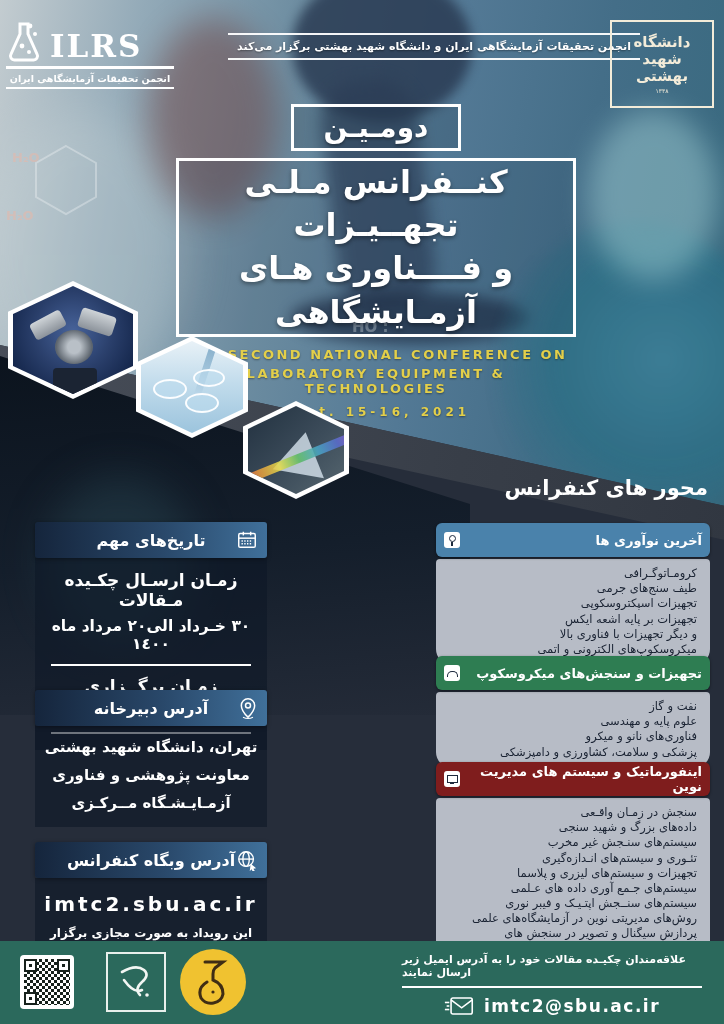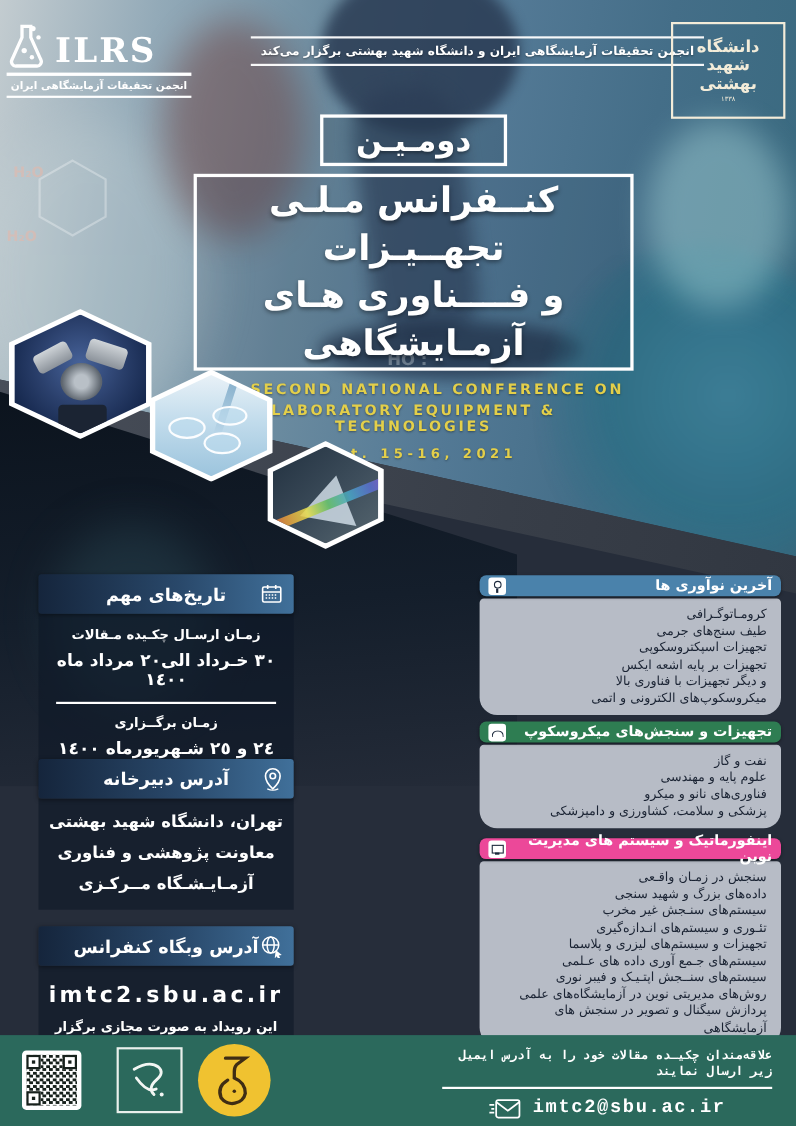--- a/index.html
+++ b/index.html
@@ -79,34 +79,34 @@
     background:linear-gradient(90deg,#e0404a,#e89b3c,#e8dc4a,#58b85e,#4aa8c8,#5a6ed0,#9a5ac8);}
 
   
   .lcard{position:absolute;left:35px;width:232px;}
   .lcard-header{position:relative;height:36px;border-radius:3px;display:flex;align-items:center;justify-content:center;
     background:linear-gradient(90deg,#15253c 0%,#29486a 55%,#40709a 100%);box-shadow:0 1px 4px rgba(0,0,0,.4);}
   .lcard-title{direction:rtl;color:#fff;font-size:16px;font-weight:bold;}
   .lcard-icon{position:absolute;right:9px;top:50%;transform:translateY(-50%);display:flex;}
   .lcard-body{background:rgba(14,24,39,.6);padding:12px 8px 6px;}
   .d-label,.d-value{direction:rtl;text-align:center;color:#fff;font-weight:bold;}
-  .d-label{font-size:12px;}
+  .d-label{font-size:17px;}
   .d-value{font-size:15.5px;margin-top:7px;}
   .d-sep{width:200px;height:2px;background:#fff;margin:11px auto 10px;}
   .addr-line{direction:rtl;text-align:center;color:#fff;font-weight:bold;font-size:15px;line-height:1.85;}
   .web-url{direction:ltr;text-align:center;color:#fff;font-weight:bold;font-size:20px;letter-spacing:3px;padding-top:4px;cursor:pointer;}
   .web-note{direction:rtl;text-align:center;color:#fff;font-weight:bold;font-size:12px;margin-top:10px;padding-bottom:6px;}
   .card-dates{top:522px;}
   .card-addr{top:690px;}
   .card-web{top:842px;}
 
   
   .topics-title{position:absolute;right:16px;top:476px;direction:rtl;color:#fff;font-size:21px;font-weight:bold;}
   .tcard{position:absolute;right:14px;width:274px;}
-  .tcard-header{position:relative;height:19px;border-radius:6px;display:flex;align-items:center;padding:0 8px;gap:6px;
+  .tcard-header{position:relative;height:34px;border-radius:6px;display:flex;align-items:center;padding:0 8px;gap:6px;
     box-shadow:0 1px 3px rgba(0,0,0,.45);}
   .ticon{width:16px;height:16px;background:#fff;border-radius:3px;position:relative;flex:0 0 auto;}
   .ticon::after{content:"";position:absolute;}
   .t0 .ticon::after{left:5px;top:3px;width:5px;height:5px;border:1.6px solid #1d2a3d;border-radius:50%;}
   .t0 .ticon::before{content:"";position:absolute;left:7px;top:10px;width:2px;height:4px;background:#1d2a3d;}
   .t1 .ticon::after{left:3px;top:6px;width:9px;height:5px;border:1.6px solid #1d2a3d;border-radius:5px 5px 0 0;border-bottom:none;}
   .t2 .ticon::after{left:3px;top:4px;width:9px;height:6px;border:1.6px solid #1d2a3d;}
   .t2 .ticon::before{content:"";position:absolute;left:6px;top:11px;width:4px;height:2px;background:#1d2a3d;}
   .tcard-title{direction:rtl;color:#fff;font-size:13px;font-weight:bold;flex:1;text-align:right;}
   .tcard-body{margin-top:2px;background:#b7bcc6;border-radius:4px 4px 16px 16px;padding:7px 13px 8px;}
@@ -118,21 +118,21 @@
   .qr{position:absolute;left:20px;top:14px;width:54px;height:54px;background:#fff;border-radius:4px;padding:4px;}
   .qr-grid{width:100%;height:100%;position:relative;
     background:repeating-conic-gradient(#17211c 0% 25%,#fff 0% 50%) 0 0/6px 6px;}
   .qr-eye{position:absolute;width:13px;height:13px;border:2.5px solid #17211c;background:#fff;}
   .qr-eye.e1{left:0;top:0;} .qr-eye.e2{right:0;top:0;} .qr-eye.e3{left:0;bottom:0;}
   .qr-eye::after{content:"";position:absolute;left:2.5px;top:2.5px;width:3px;height:3px;background:#17211c;}
   .logo-square{position:absolute;left:106px;top:11px;width:60px;height:60px;border:2px solid #e9f0ec;
     display:flex;align-items:center;justify-content:center;}
   .logo-ellipse{position:absolute;left:180px;top:8px;width:66px;height:66px;background:#f0c230;border-radius:50%;
     display:flex;align-items:center;justify-content:center;}
-  .footer-right{position:absolute;right:22px;top:12px;width:300px;text-align:right;font-family:Liberation Mono, monospace;}
+  .footer-right{position:absolute;right:22px;top:12px;width:300px;text-align:left;}
   .footer-note{direction:rtl;color:#fff;font-size:11px;font-weight:bold;}
   .footer-rule{height:1.5px;background:#fff;margin:7px 0 8px;}
   .email-row{display:flex;align-items:center;justify-content:center;gap:10px;direction:ltr;cursor:pointer;}
   .email-text{color:#fff;font-size:17px;font-weight:bold;letter-spacing:1.5px;}
   svg{display:block;}
 </style>
 </head>
 <body>
 
 <div class="poster">
@@ -274,20 +274,21 @@
         </svg>
       </span>
       <span class="lcard-title">آدرس وبگاه کنفرانس</span>
     </div>
     <div class="lcard-body" style="padding:10px 8px 4px">
       <div class="web-url">imtc2.sbu.ac.ir</div>
       <div class="web-note">این رویداد به صورت مجازی برگزار خواهد شد</div>
     </div>
   </section>
 
+  <h2 class="topics-title" style="margin:0">محور های کنفرانس</h2>
 
   <section class="tcard tc0 t0">
     <div class="tcard-header" style="background: rgb(74, 130, 171);">
       <span class="ticon"></span>
       <span class="tcard-title">آخرین نوآوری ها</span>
     </div>
     <div class="tcard-body">
 
     <div class="titem">کرومـاتوگـرافی</div>
         <div class="titem">طیف سنج‌های جرمی</div>
@@ -306,21 +307,21 @@
     <div class="tcard-body">
 
     <div class="titem">نفت و گاز</div>
         <div class="titem">علوم پایه و مهندسی</div>
         <div class="titem">فناوری‌های نانو و میکرو</div>
         <div class="titem">پزشکی و سلامت، کشاورزی و دامپزشکی</div>
       </div>
   </section>
 
   <section class="tcard tc2 t2">
-    <div class="tcard-header" style="background: #ec4899; justify-content: center;">
+    <div class="tcard-header" style="background: #7f1d1d; justify-content: center;">
       <span class="ticon"></span>
       <span class="tcard-title">اینفورماتیک و سیستم های مدیریت نوین</span>
     </div>
     <div class="tcard-body">
 
     <div class="titem">سنجش در زمـان واقـعی</div>
         <div class="titem">داده‌های بزرگ و شهید سنجی</div>
         <div class="titem">سیستم‌های سنـجش غیر مخرب</div>
         <div class="titem">تئـوری و سیستم‌های انـدازه‌گیری</div>
         <div class="titem">تجهیزات و سیستم‌های لیزری و پلاسما</div>

